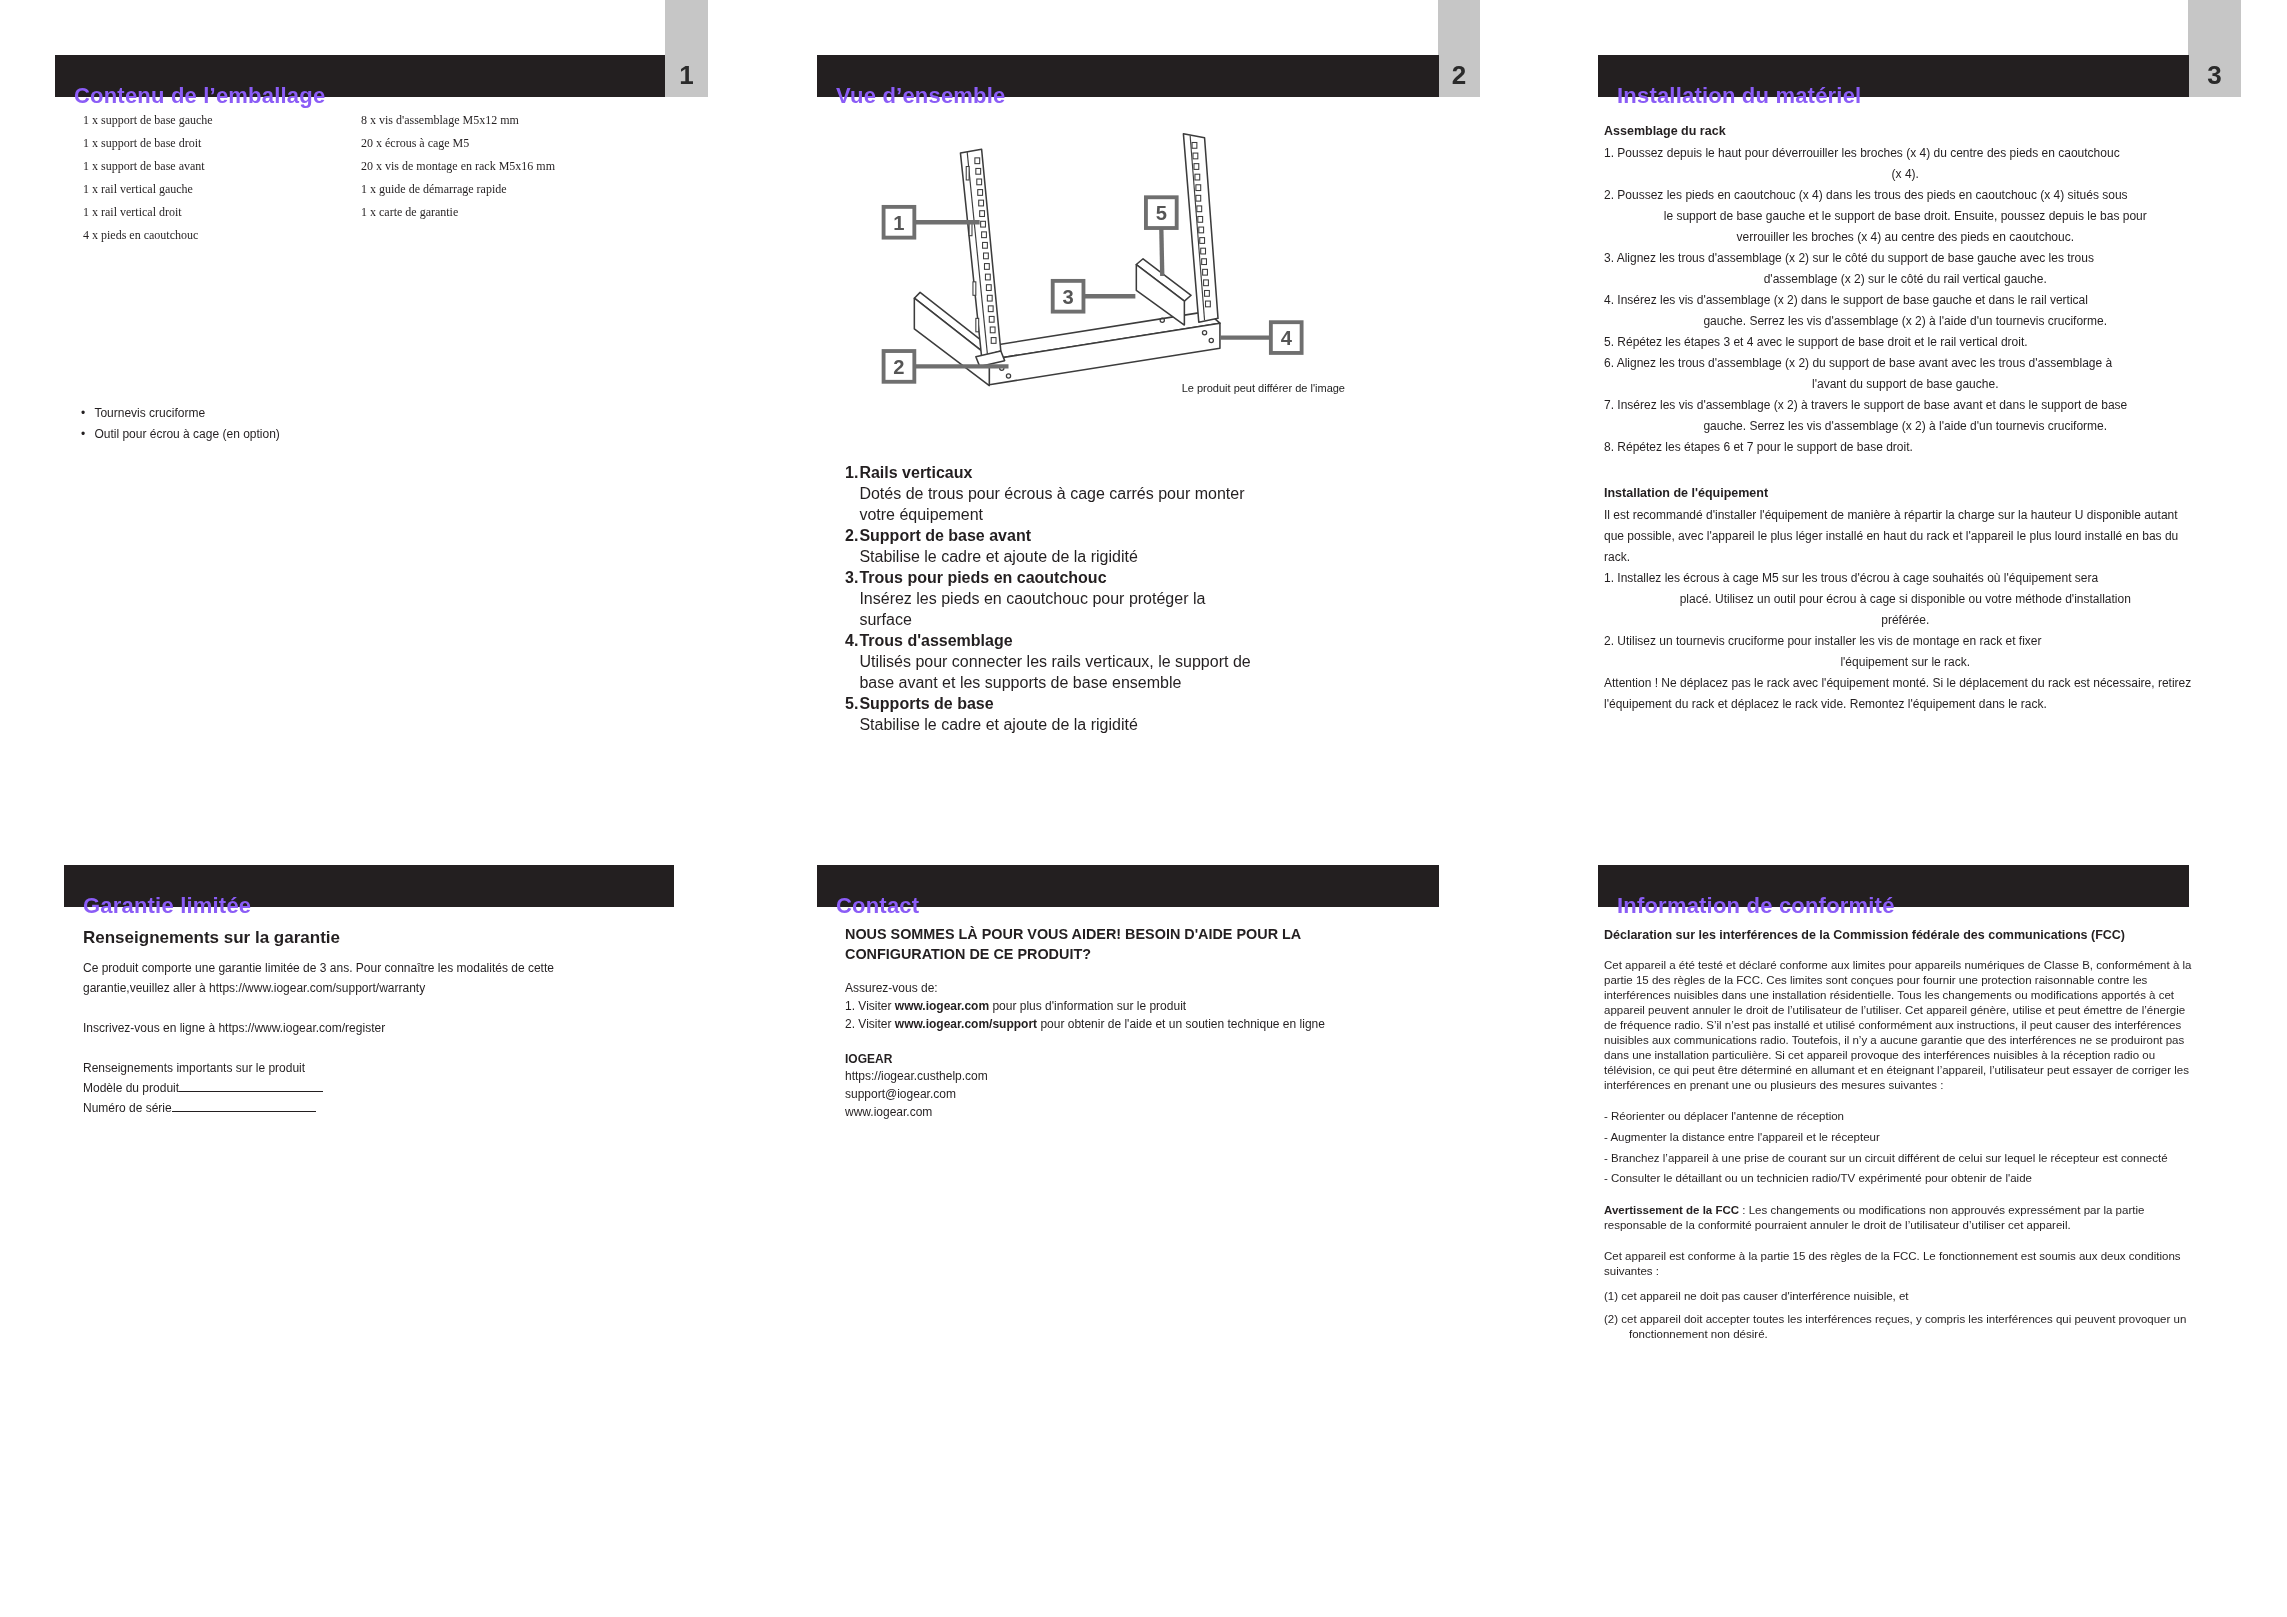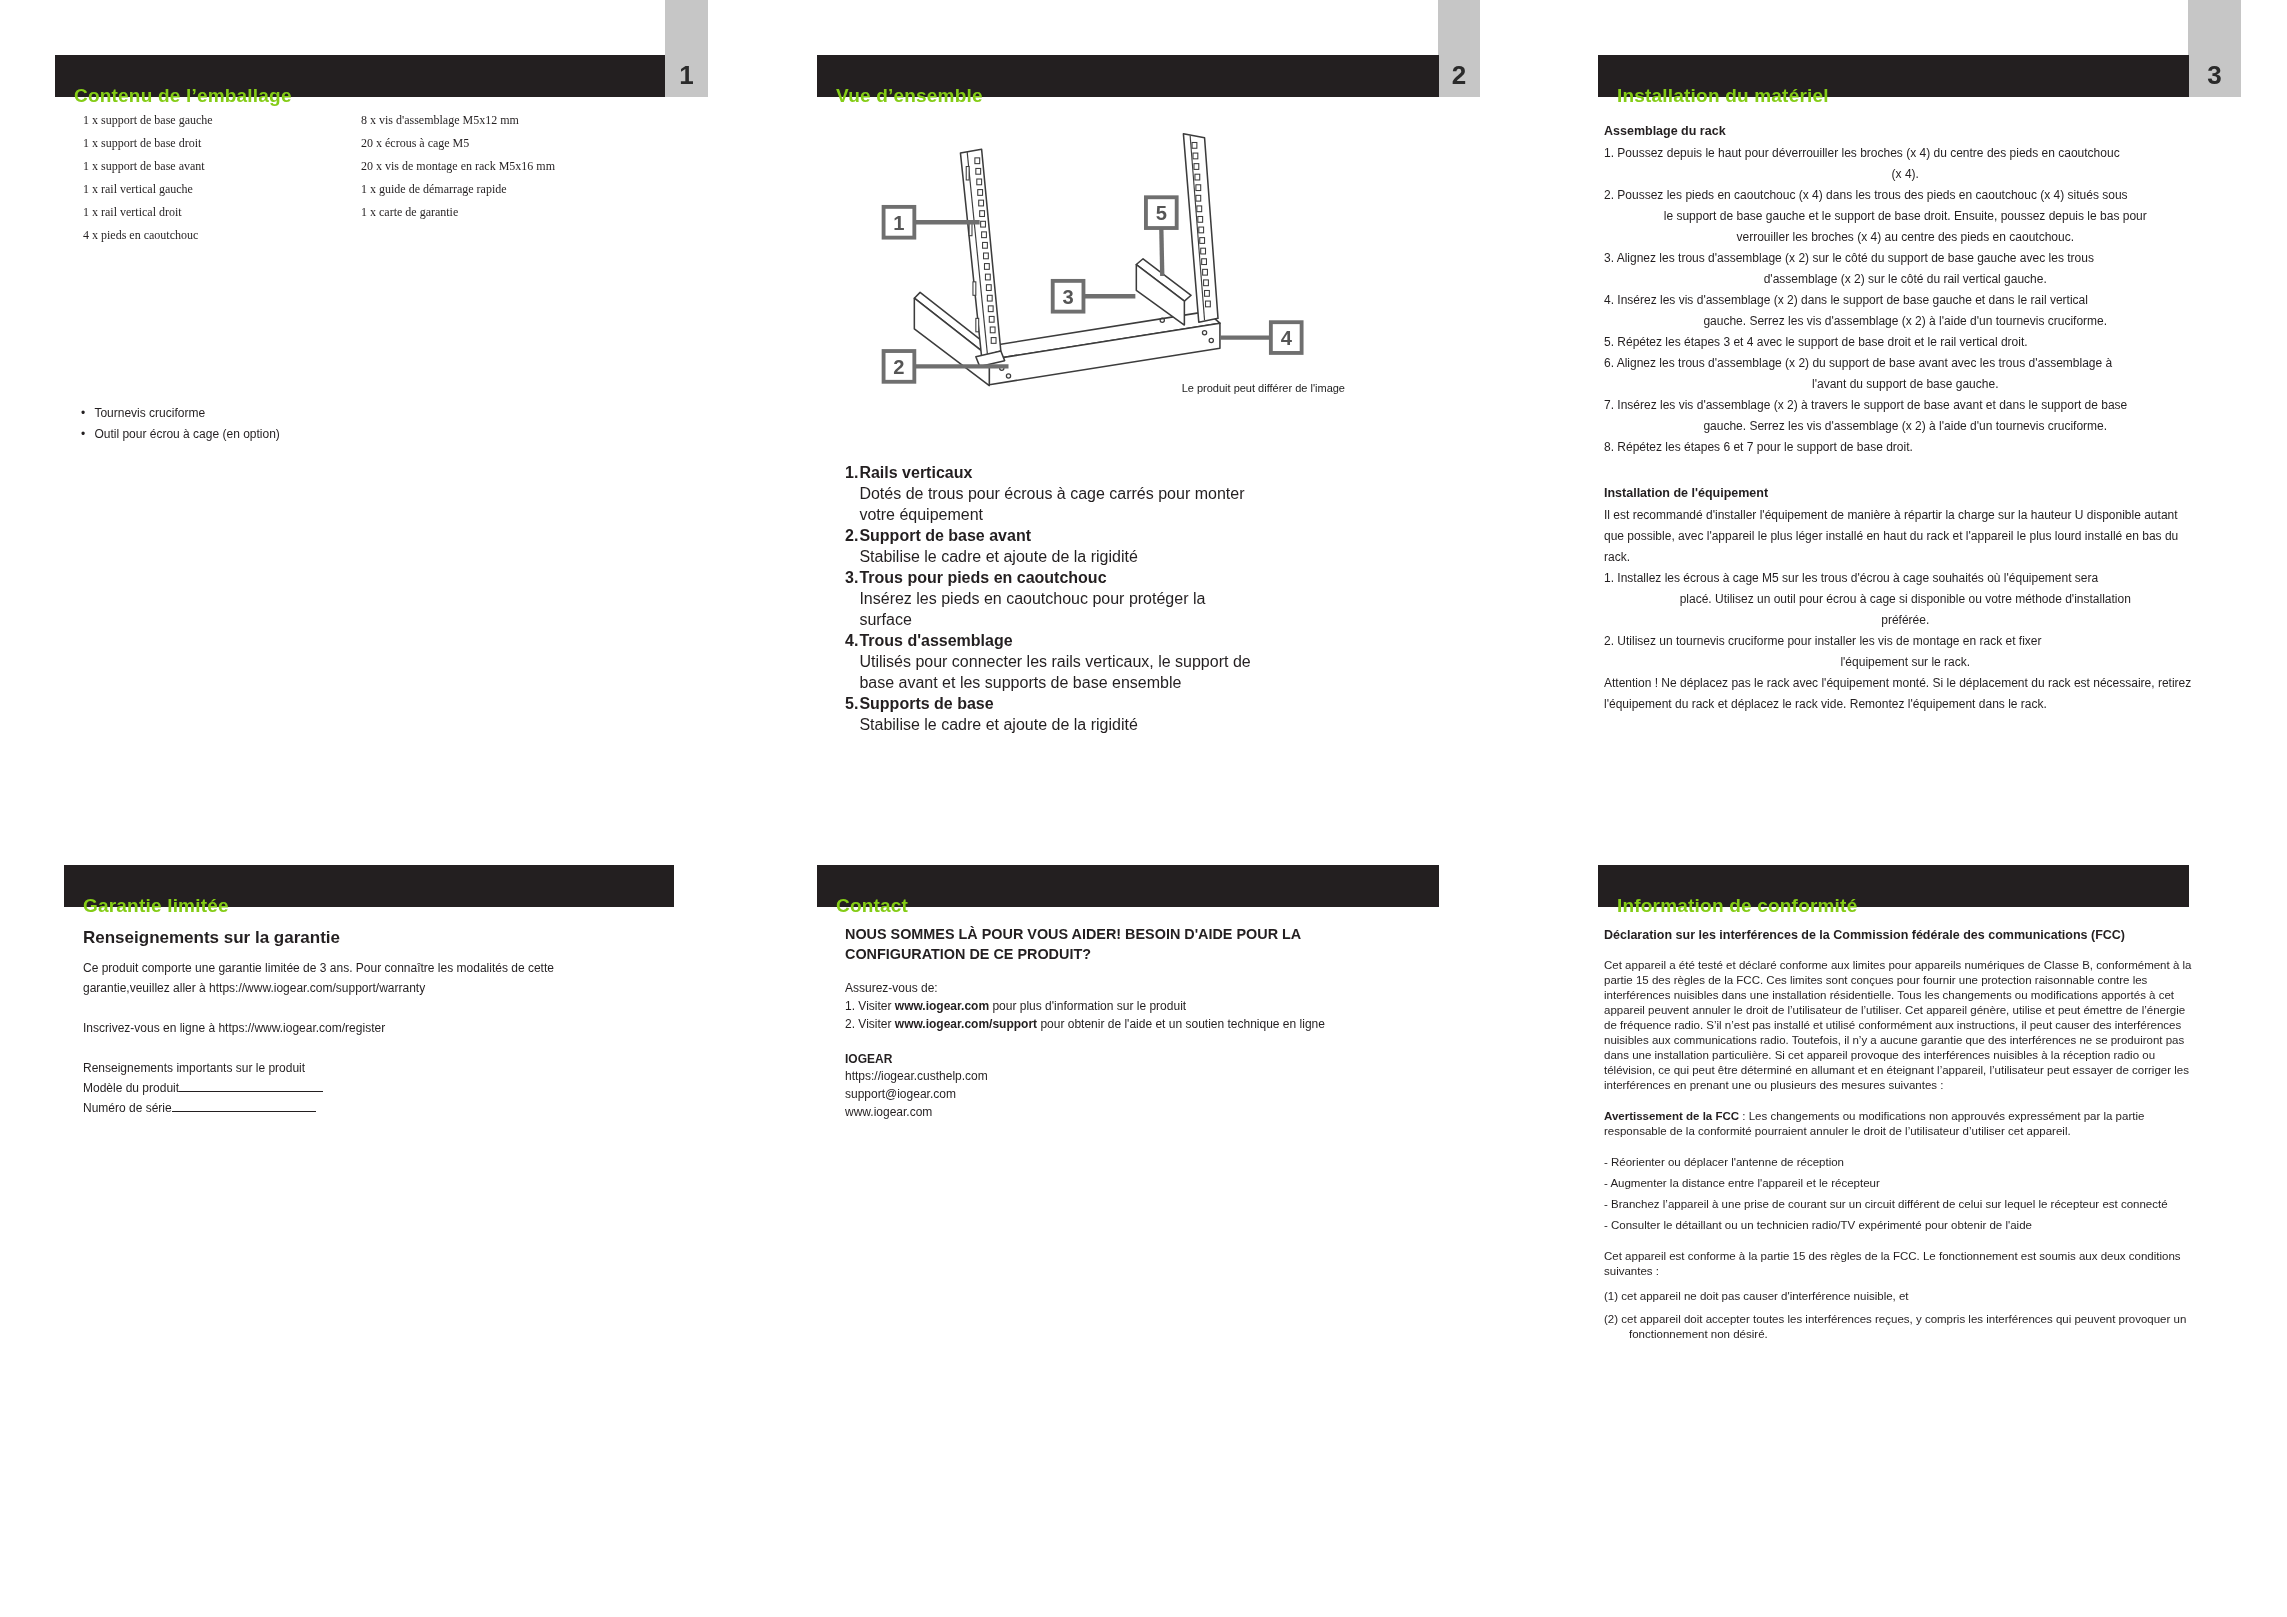--- a/index.html
+++ b/index.html
@@ -4,21 +4,21 @@
 <style>
   * { margin:0; padding:0; box-sizing:border-box; }
   html,body { background:#ffffff; }
   body {
     width:2287px; height:1618px; position:relative; overflow:hidden;
     font-family:"Liberation Sans", sans-serif; color:#231f20;
   }
 
   
   .bar { position:absolute; height:42px; background:#231f20; display:flex; align-items:center; padding-left:19px; }
-  .bar-title { color:#84cc16; font-weight:bold; font-size:19px; letter-spacing:0.2px;margin-top:39px; }
+  .bar-title { color:#8b5cf6; font-weight:bold; font-size:22px; letter-spacing:0.2px;margin-top:39px; }
 
   
   .tab { position:absolute; top:0; height:97px; background:#c6c6c6;
          display:flex; justify-content:center; align-items:flex-end; padding-bottom:8.6px; }
   .tab span { font-size:26px; font-weight:bold; color:#2b2b2b; line-height:1; }
 
   
   .plist { position:absolute; top:109px; font-size:12px; line-height:23px; white-space:nowrap;font-family:Liberation Serif, serif; }
   .req-list { position:absolute; left:81px; top:403px; font-size:12px; line-height:21px; }
   .req-item .bullet { display:inline-block; width:13.4px; }
@@ -335,27 +335,27 @@
 
     </div>
     </div>
   <p class="para caution">Attention ! Ne déplacez pas le rack avec l'équipement monté. Si le déplacement du rack est nécessaire, retirez l'équipement du rack et déplacez le rack vide. Remontez l'équipement dans le rack.</p>
 </div>
 
 <div class="compliance">
   <h3>Déclaration sur les interférences de la Commission fédérale des communications (FCC)</h3>
   <div class="block">Cet appareil a été testé et déclaré conforme aux limites pour appareils numériques de Classe B, conformément à la partie 15 des règles de la FCC. Ces limites sont conçues pour fournir une protection raisonnable contre les interférences nuisibles dans une installation résidentielle. Tous les changements ou modifications apportés à cet appareil peuvent annuler le droit de l’utilisateur de l’utiliser. Cet appareil génère, utilise et peut émettre de l’énergie de fréquence radio. S’il n’est pas installé et utilisé conformément aux instructions, il peut causer des interférences nuisibles aux communications radio. Toutefois, il n’y a aucune garantie que des interférences ne se produiront pas dans une installation particulière. Si cet appareil provoque des interférences nuisibles à la réception radio ou télévision, ce qui peut être déterminé en allumant et en éteignant l’appareil, l’utilisateur peut essayer de corriger les interférences en prenant une ou plusieurs des mesures suivantes :</div>
   <div class="block">
-    <span class="b">Avertissement de la FCC</span><span> : Les changements ou modifications non approuvés expressément par la partie responsable de la conformité pourraient annuler le droit de l’utilisateur d’utiliser cet appareil.</span>
-  </div>
-  <div class="block">
       <div class="dash-item">- Réorienter ou déplacer l'antenne de réception</div>
       <div class="dash-item">- Augmenter la distance entre l'appareil et le récepteur</div>
       <div class="dash-item">- Branchez l’appareil à une prise de courant sur un circuit différent de celui sur lequel le récepteur est connecté</div>
       <div class="dash-item">- Consulter le détaillant ou un technicien radio/TV expérimenté pour obtenir de l'aide</div>
     </div>
+  <div class="block">
+    <span class="b">Avertissement de la FCC</span><span> : Les changements ou modifications non approuvés expressément par la partie responsable de la conformité pourraient annuler le droit de l’utilisateur d’utiliser cet appareil.</span>
+  </div>
   <div class="block" style="margin-bottom:10px">Cet appareil est conforme à la partie 15 des règles de la FCC. Le fonctionnement est soumis aux deux conditions suivantes :</div>
   <div>
       <div class="cond-item">(1) cet appareil ne doit pas causer d'interférence nuisible, et</div>
       <div class="cond-item">(2) cet appareil doit accepter toutes les interférences reçues, y compris les interférences qui peuvent provoquer un fonctionnement non désiré.</div>
     </div>
 </div>
 
 
 </body></html>

